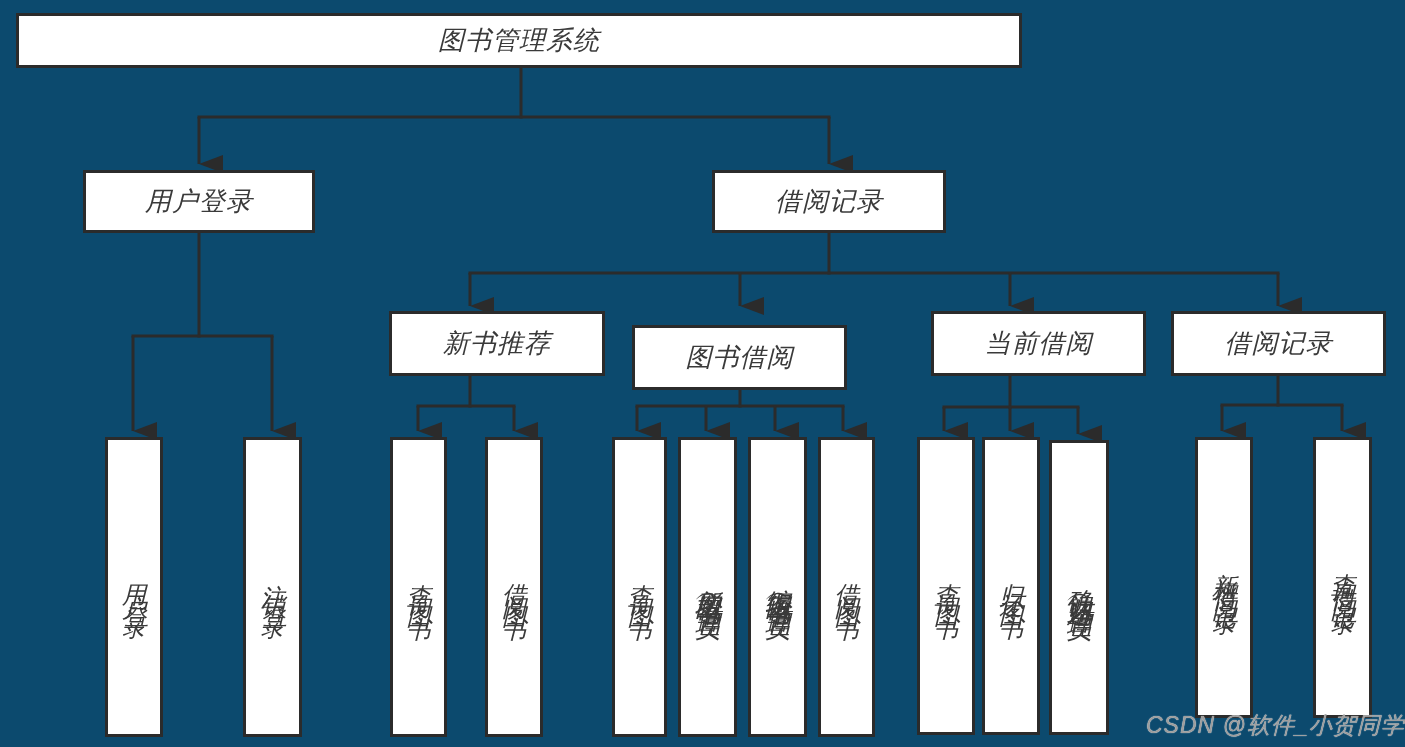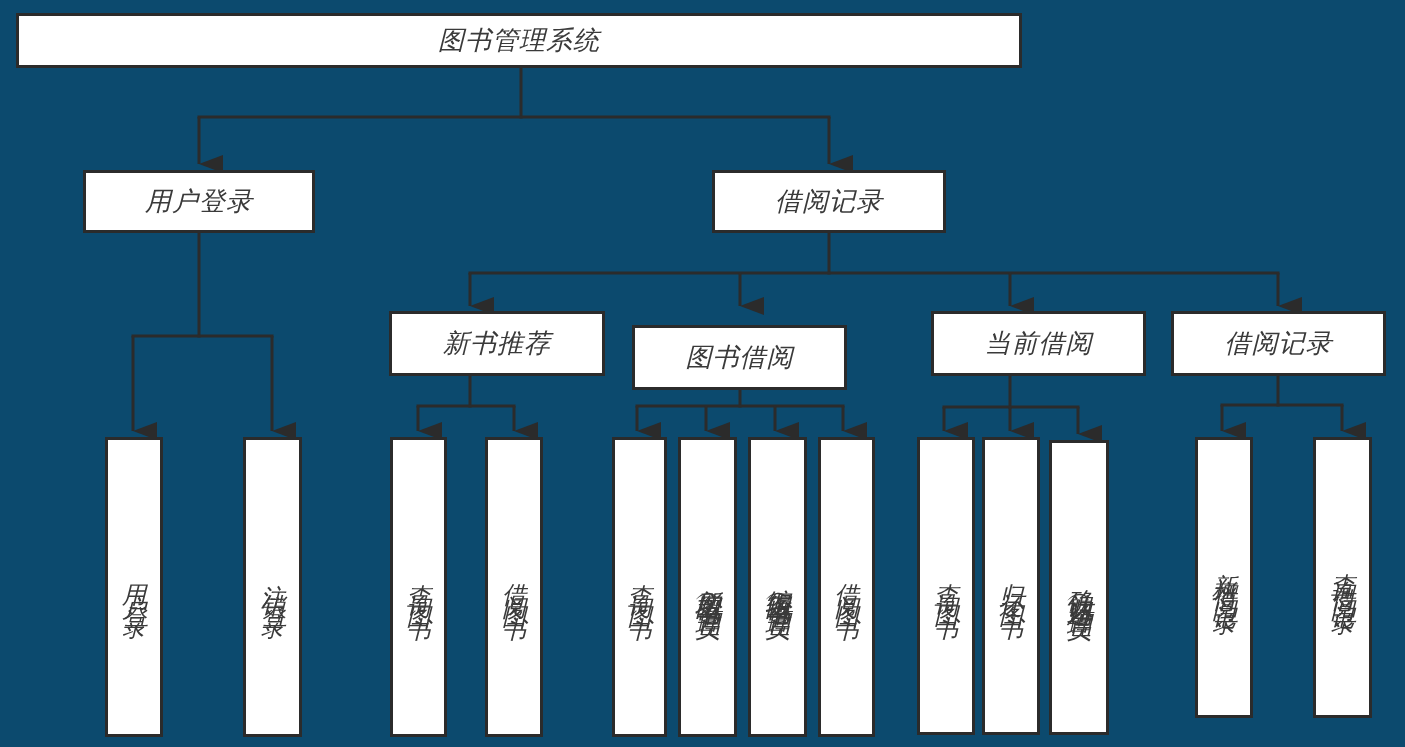--- a/index.html
+++ b/index.html
@@ -139,14 +139,15 @@
   <div class="box v v9" style="left:748px; top:437px; width:59px; height:300px;">编辑图书（管理员）</div>
   <div class="box v v4" style="left:818px; top:437px; width:57px; height:300px;">借阅图书</div>
 
   <div class="box v v4" style="left:917px; top:437px; width:58px; height:298px;">查询图书</div>
   <div class="box v v4" style="left:982px; top:437px; width:58px; height:298px;">归还图书</div>
   <div class="box v v9" style="left:1049px; top:440px; width:60px; height:295px;">确认归还（管理员）</div>
 
   <div class="box v v6" style="left:1195px; top:437px; width:58px; height:281px;">新增借阅记录</div>
   <div class="box v v6" style="left:1313px; top:437px; width:59px; height:281px;">查询借阅记录</div>
 
+  <div id="watermark">CSDN @软件_小贺同学</div>
 
 </div>
 
 </body></html>

